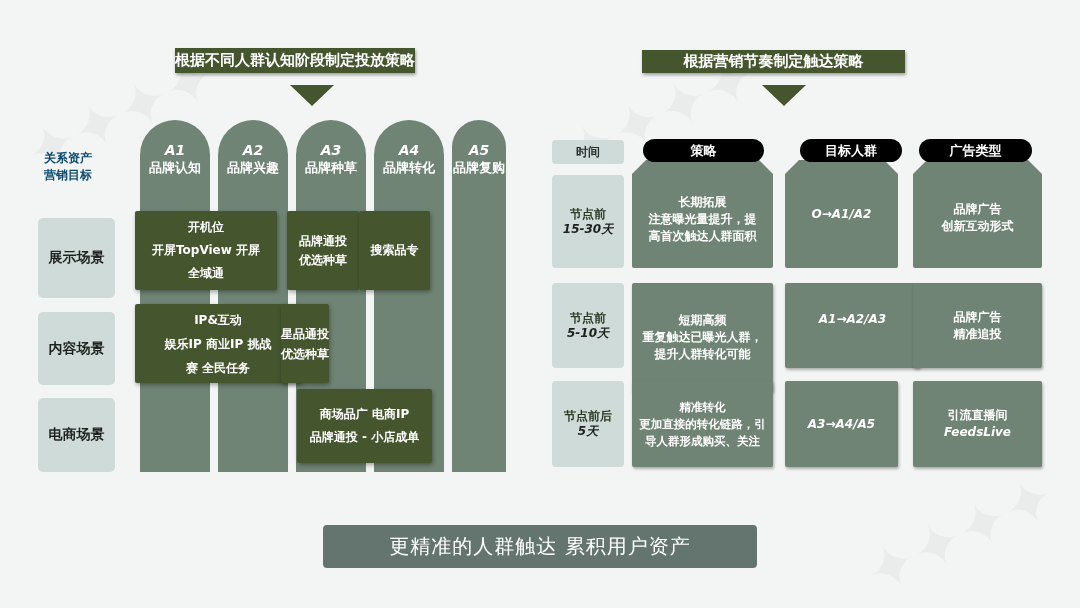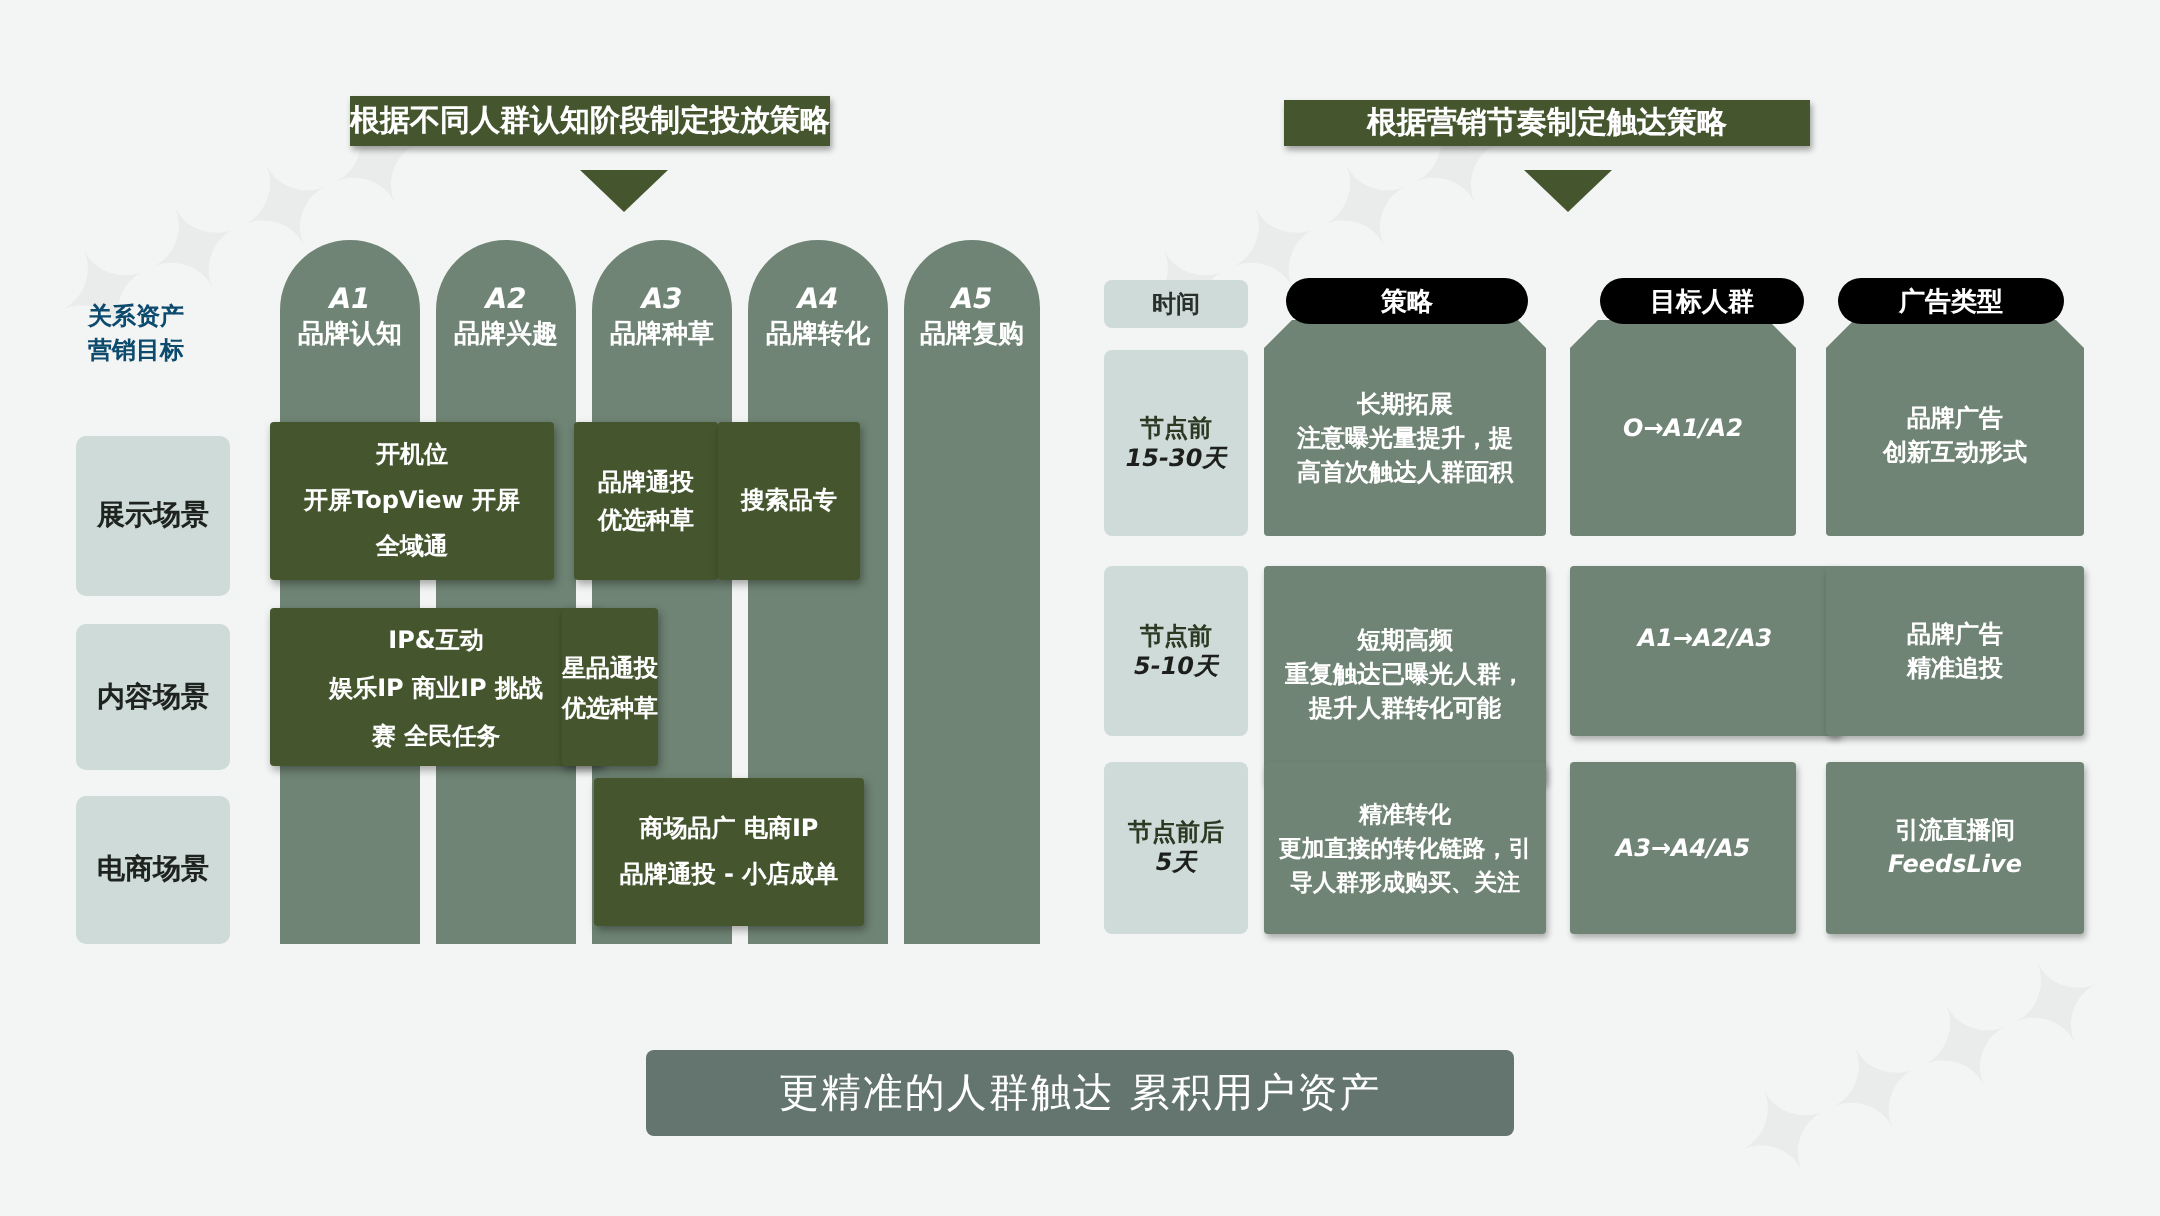--- a/index.html
+++ b/index.html
@@ -135,21 +135,21 @@
     <span class="stage-code">A3</span>
     <span class="stage-name">品牌种草</span>
   </div>
 </div>
 <div class="abs stage-col" style="left:374px;top:120px;width:70px;height:352px;">
   <div class="stage-head">
     <span class="stage-code">A4</span>
     <span class="stage-name">品牌转化</span>
   </div>
 </div>
-<div class="abs stage-col" style="left:452px;top:120px;width:68px;height:352px;">
+<div class="abs stage-col" style="left:452px;top:120px;width:54px;height:352px;">
   <div class="stage-head">
     <span class="stage-code">A5</span>
     <span class="stage-name">品牌复购</span>
   </div>
 </div>
 
 <div class="abs row-label" style="left:38px;top:218px;width:77px;height:80px;">展示场景</div>
 <div class="abs row-label" style="left:38px;top:312px;width:77px;height:73px;">内容场景</div>
 <div class="abs row-label" style="left:38px;top:398px;width:77px;height:74px;">电商场景</div>
 

